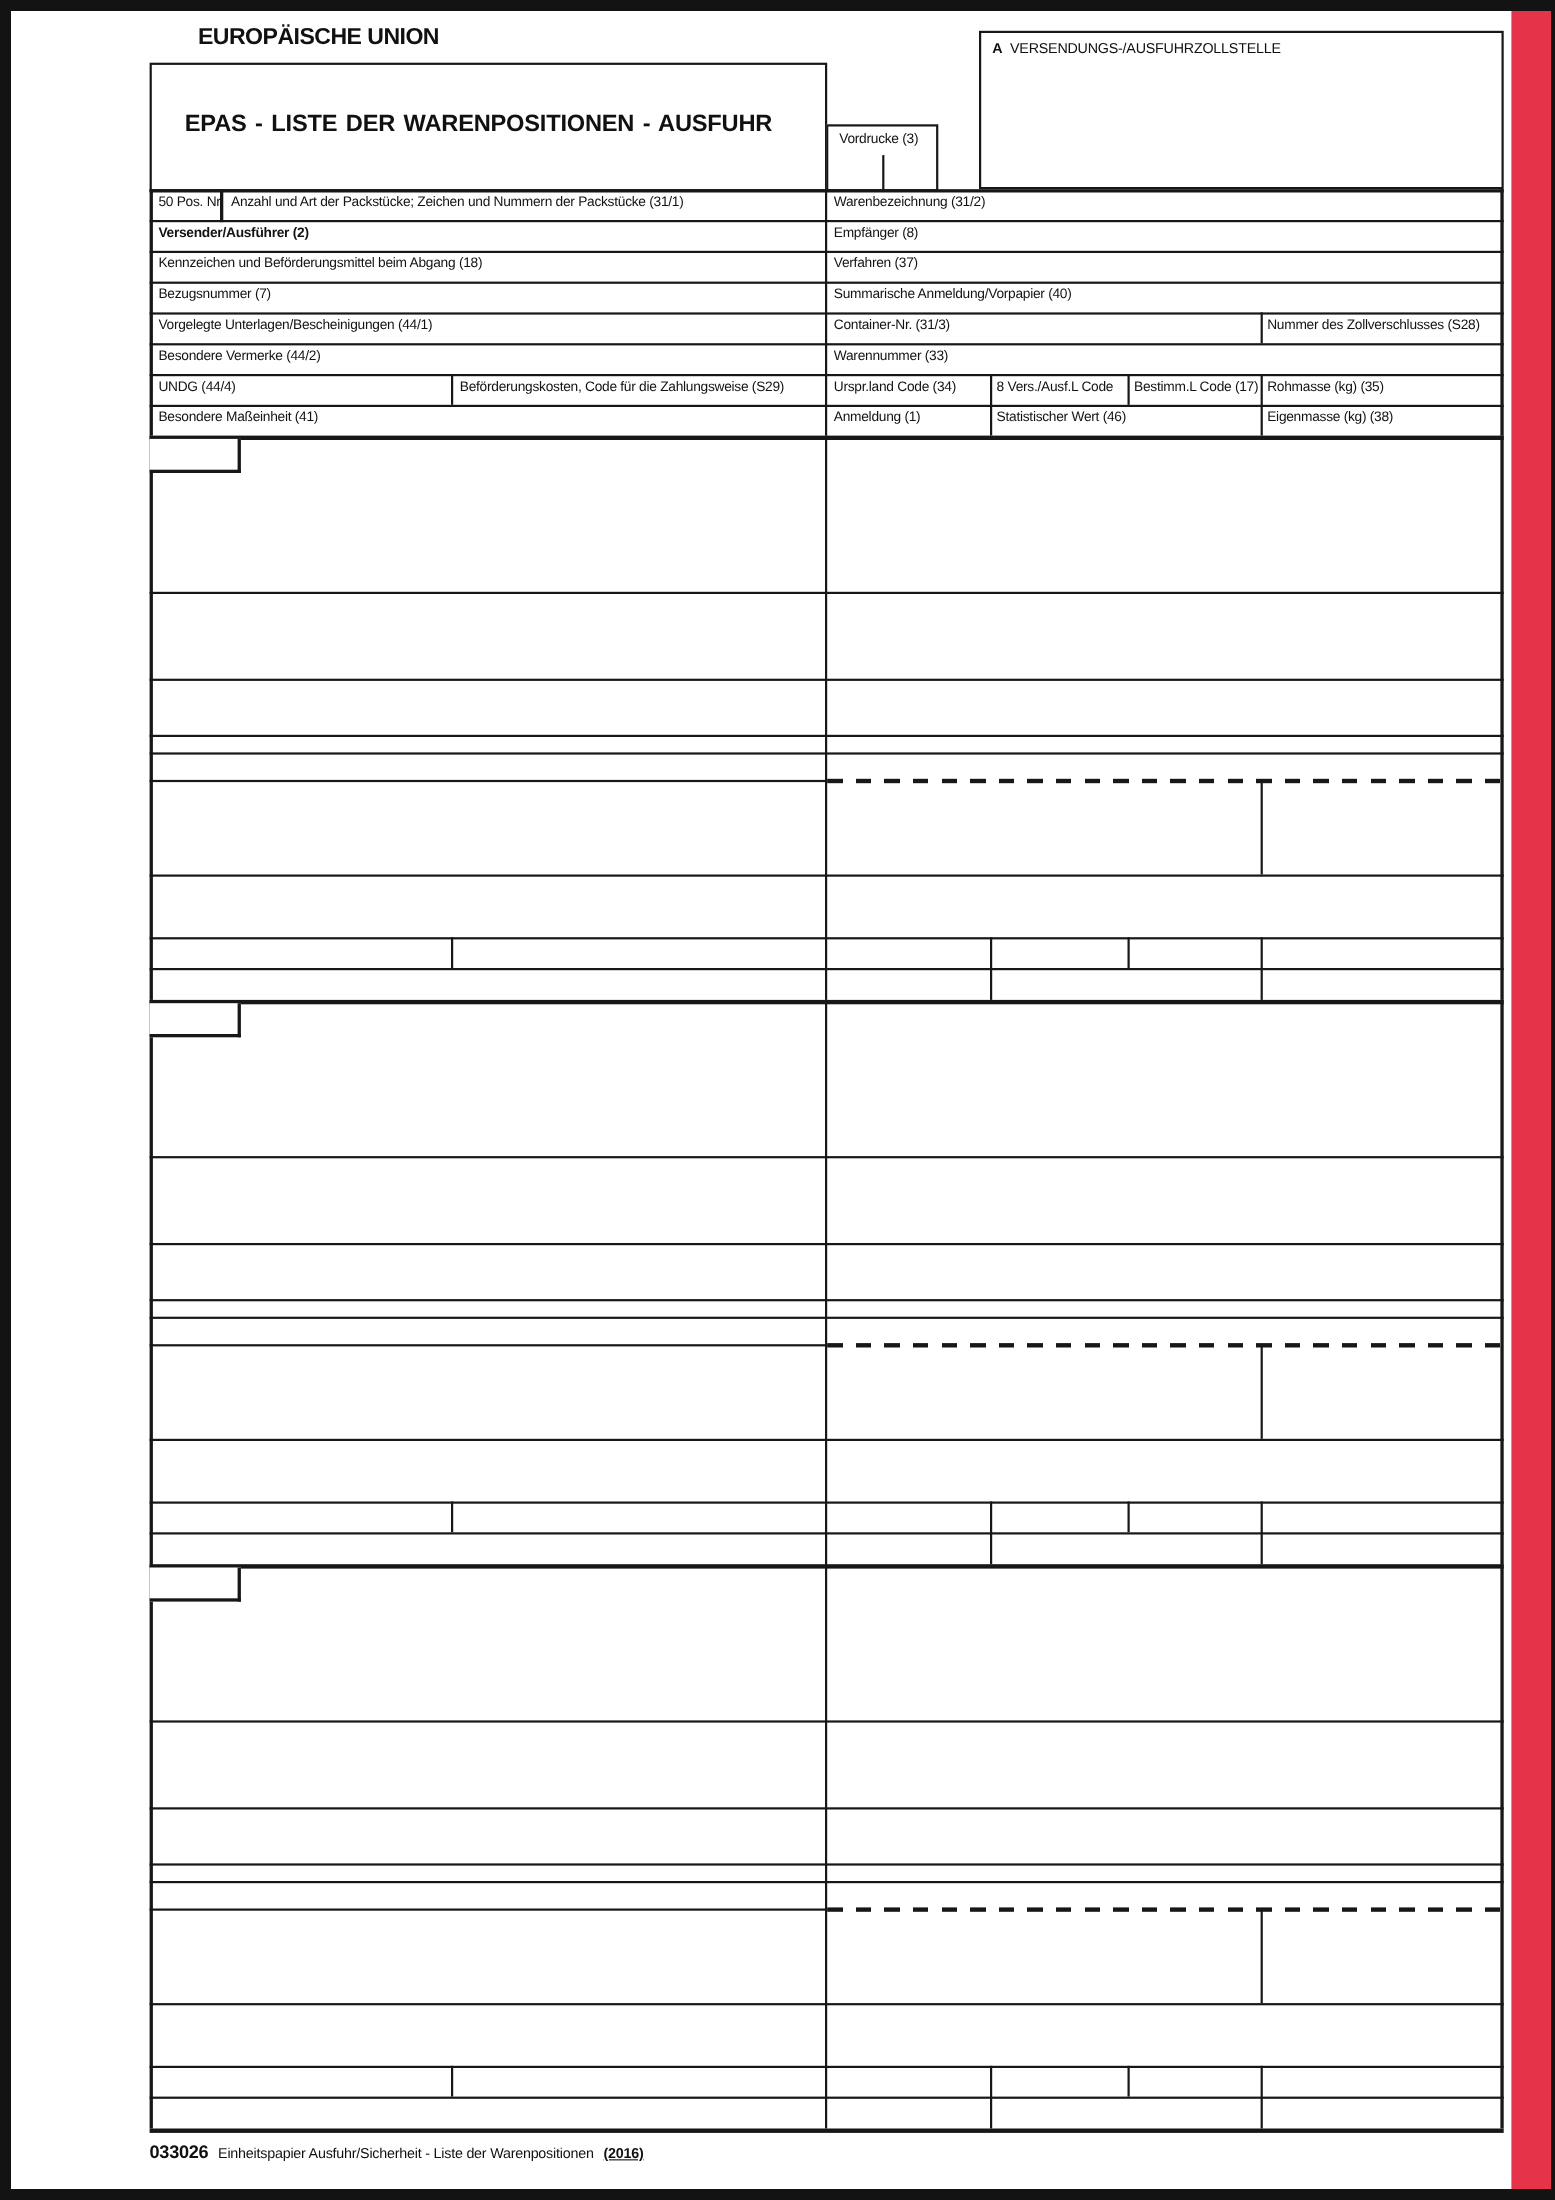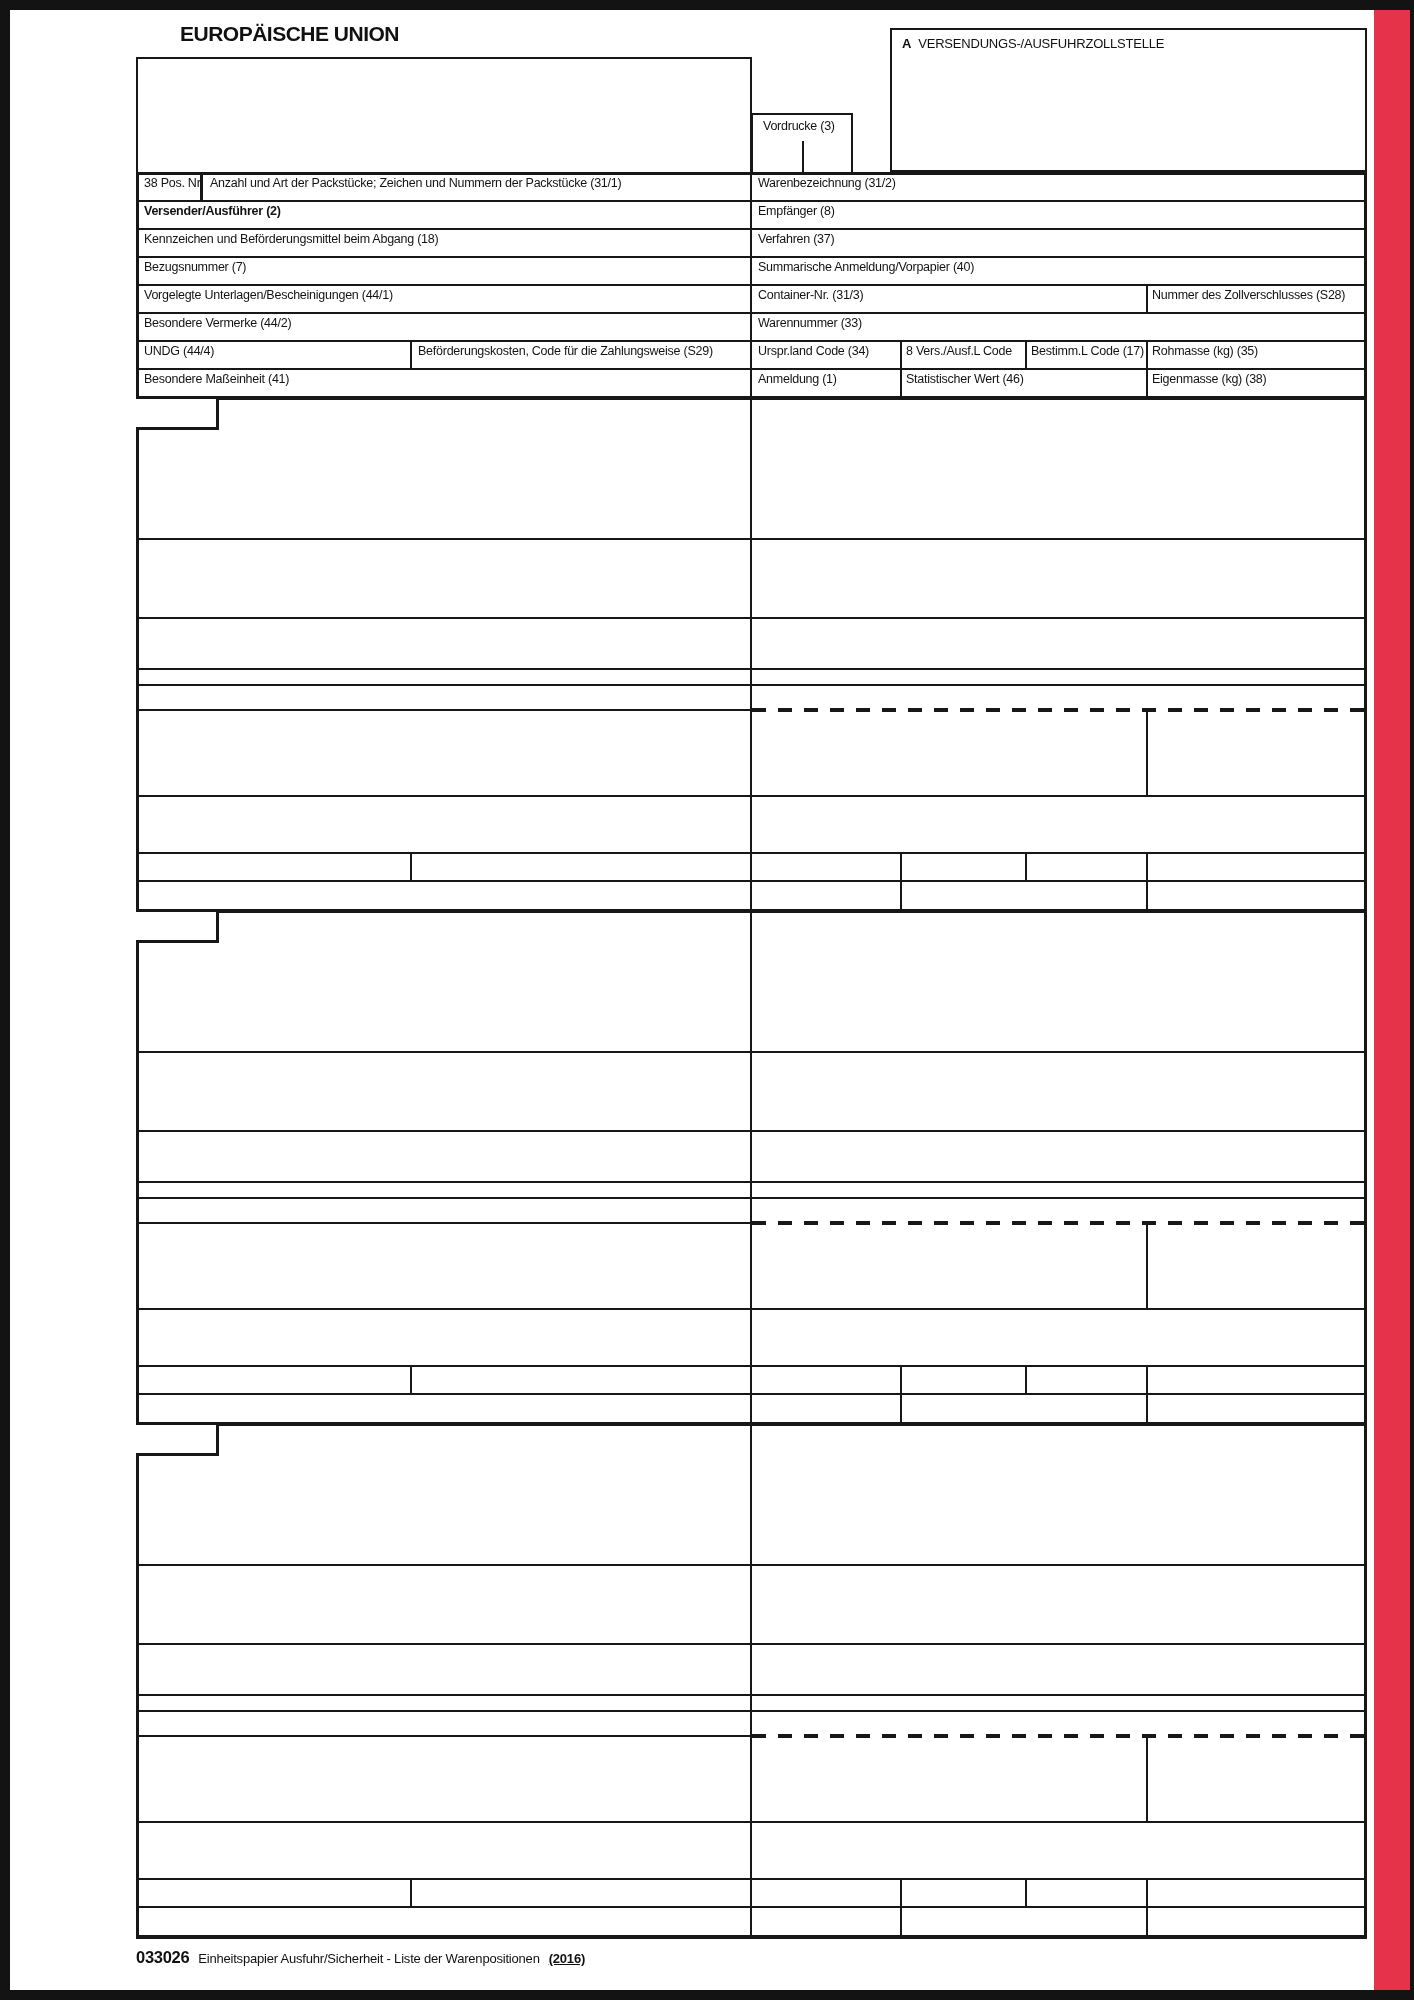--- a/index.html
+++ b/index.html
@@ -43,20 +43,21 @@
 
   <div class="red-stripe" style="left: 1374px; background: rgb(229, 52, 74);"></div>
   <div class="edge" style="left:0;top:0;width:1414px;height:10px;"></div>
   <div class="edge" style="left:0;top:0;width:10px;height:2000px;"></div>
   <div class="edge" style="left:0;top:1990px;width:1414px;height:10px;"></div>
   <div class="edge" style="left:1410px;top:0;width:4px;height:2000px;"></div>
 
   <div class="title-sm" style="left:132px;top:22px;">EUROPÄISCHE UNION</div>
 
   <div class="box" style="left:136px;top:57px;width:616px;height:117px;"></div>
+  <div class="epas-title" style="left:168px;top:100px;">EPAS - LISTE DER WARENPOSITIONEN - AUSFUHR</div>
 
   <div class="box" style="left:751px;top:113px;width:102px;height:61px;border-width:2px;"></div>
   <div class="vordrucke-lbl" style="left:763px;top:119px;">Vordrucke (3)</div>
   <div class="vl" style="left:802px;top:141px;height:31px;"></div>
 
   <div class="box" style="left:890px;top:28px;width:477px;height:144px;"></div>
   <div class="office-label" style="left:902px;top:36px;">
     <b>A</b><span>VERSENDUNGS-/AUSFUHRZOLLSTELLE</span>
   </div>
 
@@ -72,21 +73,21 @@
   <div class="vl vthick" style="left:136px;top:172px;height:224px;"></div>
   <div class="vl vthick" style="left:1364px;top:172px;height:224px;"></div>
   <div class="vl" style="left:750px;top:172px;height:224px;"></div>
   <div class="vl vthick" style="left:200px;top:172px;height:30px;"></div>
   <div class="vl" style="left:1146px;top:284px;height:28px;"></div>
   <div class="vl" style="left:410px;top:340px;height:28px;"></div>
   <div class="vl" style="left:900px;top:340px;height:56px;"></div>
   <div class="vl" style="left:1025px;top:340px;height:28px;"></div>
   <div class="vl" style="left:1146px;top:340px;height:56px;"></div>
 
-  <span class="lbl" style="left:144px;top:177px;">38 Pos. Nr.</span>
+  <span class="lbl" style="left:144px;top:177px;">50 Pos. Nr.</span>
   <span class="lbl" style="left:210px;top:177px;">Anzahl und Art der Packstücke; Zeichen und Nummern der Packstücke (31/1)</span>
   <span class="lbl" style="left:758px;top:177px;">Warenbezeichnung (31/2)</span>
 
   <span class="lbl" style="left:144px;top:205px;font-weight:bold;">Versender/Ausführer (2)</span>
   <span class="lbl" style="left:758px;top:205px;">Empfänger (8)</span>
 
   <span class="lbl" style="left:144px;top:233px;">Kennzeichen und Beförderungsmittel beim Abgang (18)</span>
   <span class="lbl" style="left:758px;top:233px;">Verfahren (37)</span>
 
   <span class="lbl" style="left:144px;top:261px;">Bezugsnummer (7)</span>

